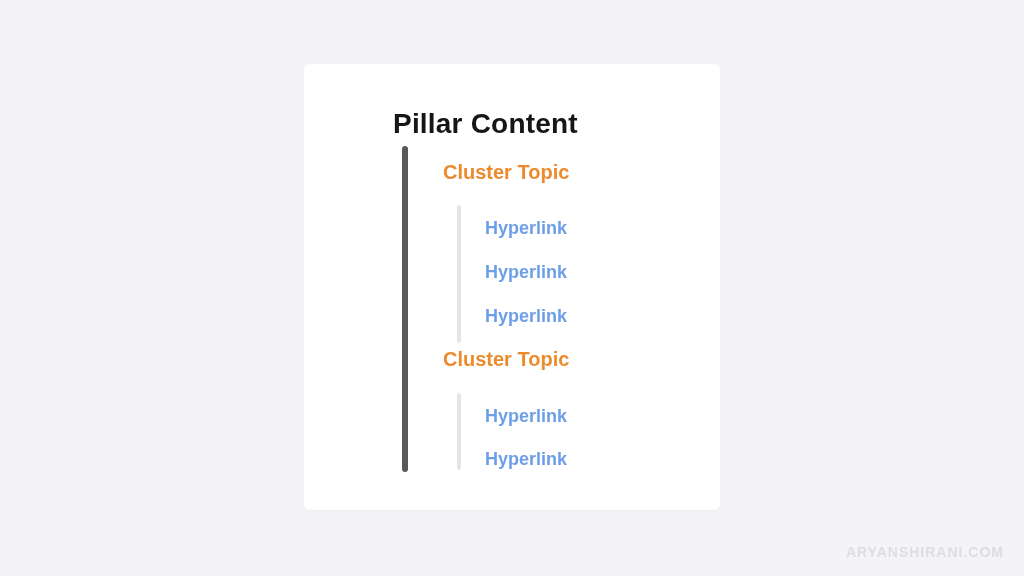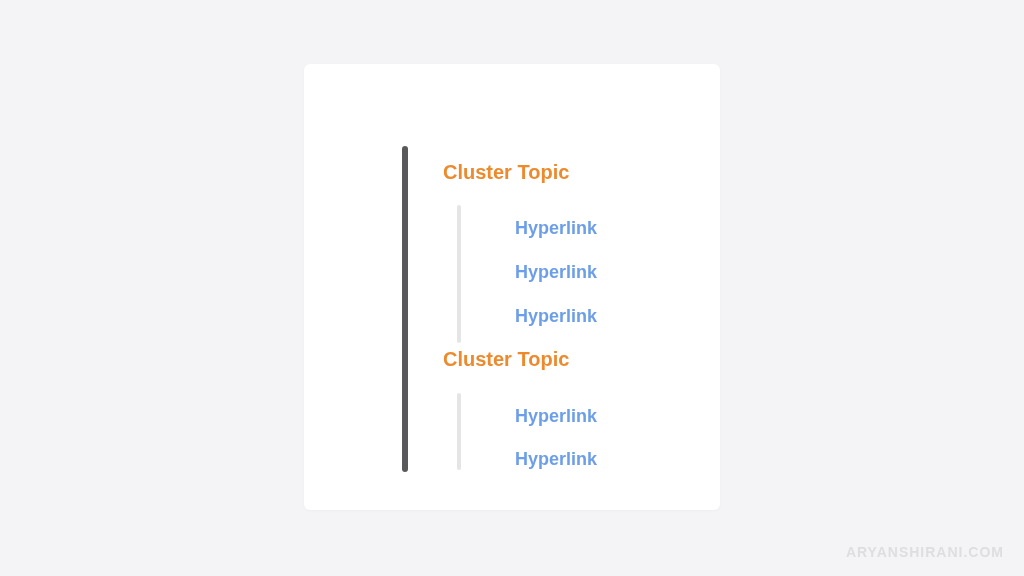--- a/index.html
+++ b/index.html
@@ -52,21 +52,21 @@
   .cluster-2 { top: 348px; }
   .cluster-line {
     left: 457px;
     width: 4px;
     background: var(--cluster-line-color, #E5E5E7);
     border-radius: 2px;
   }
   .cline-1 { top: 205px; height: 138px; }
   .cline-2 { top: 393px; height: 77px; }
   .hyperlink {
-    left: 515px;
+    left: 485px;
     font-size: 18px;
     font-weight: 700;
     color: var(--link-color, #6D9EE8);
   }
   .link-1 { top: 218px; }
   .link-2 { top: 262px; }
   .link-3 { top: 306px; }
   .link-4 { top: 406px; }
   .link-5 { top: 449px; }
   .watermark {
@@ -79,20 +79,21 @@
     color: var(--watermark-color, #DEDEE1);
   }
 </style>
 </head>
 <body>
 
 <div class="canvas">
 
   <div class="card"></div>
 
+  <div class="abs title">Pillar Content</div>
 
   <div class="abs pillar-line"></div>
 
   <div class="abs cluster-label cluster-1">Cluster Topic</div>
   <div class="abs cluster-line cline-1"></div>
   <div class="abs hyperlink link-1">Hyperlink</div>
   <div class="abs hyperlink link-2">Hyperlink</div>
   <div class="abs hyperlink link-3">Hyperlink</div>
 
   <div class="abs cluster-label cluster-2">Cluster Topic</div>

